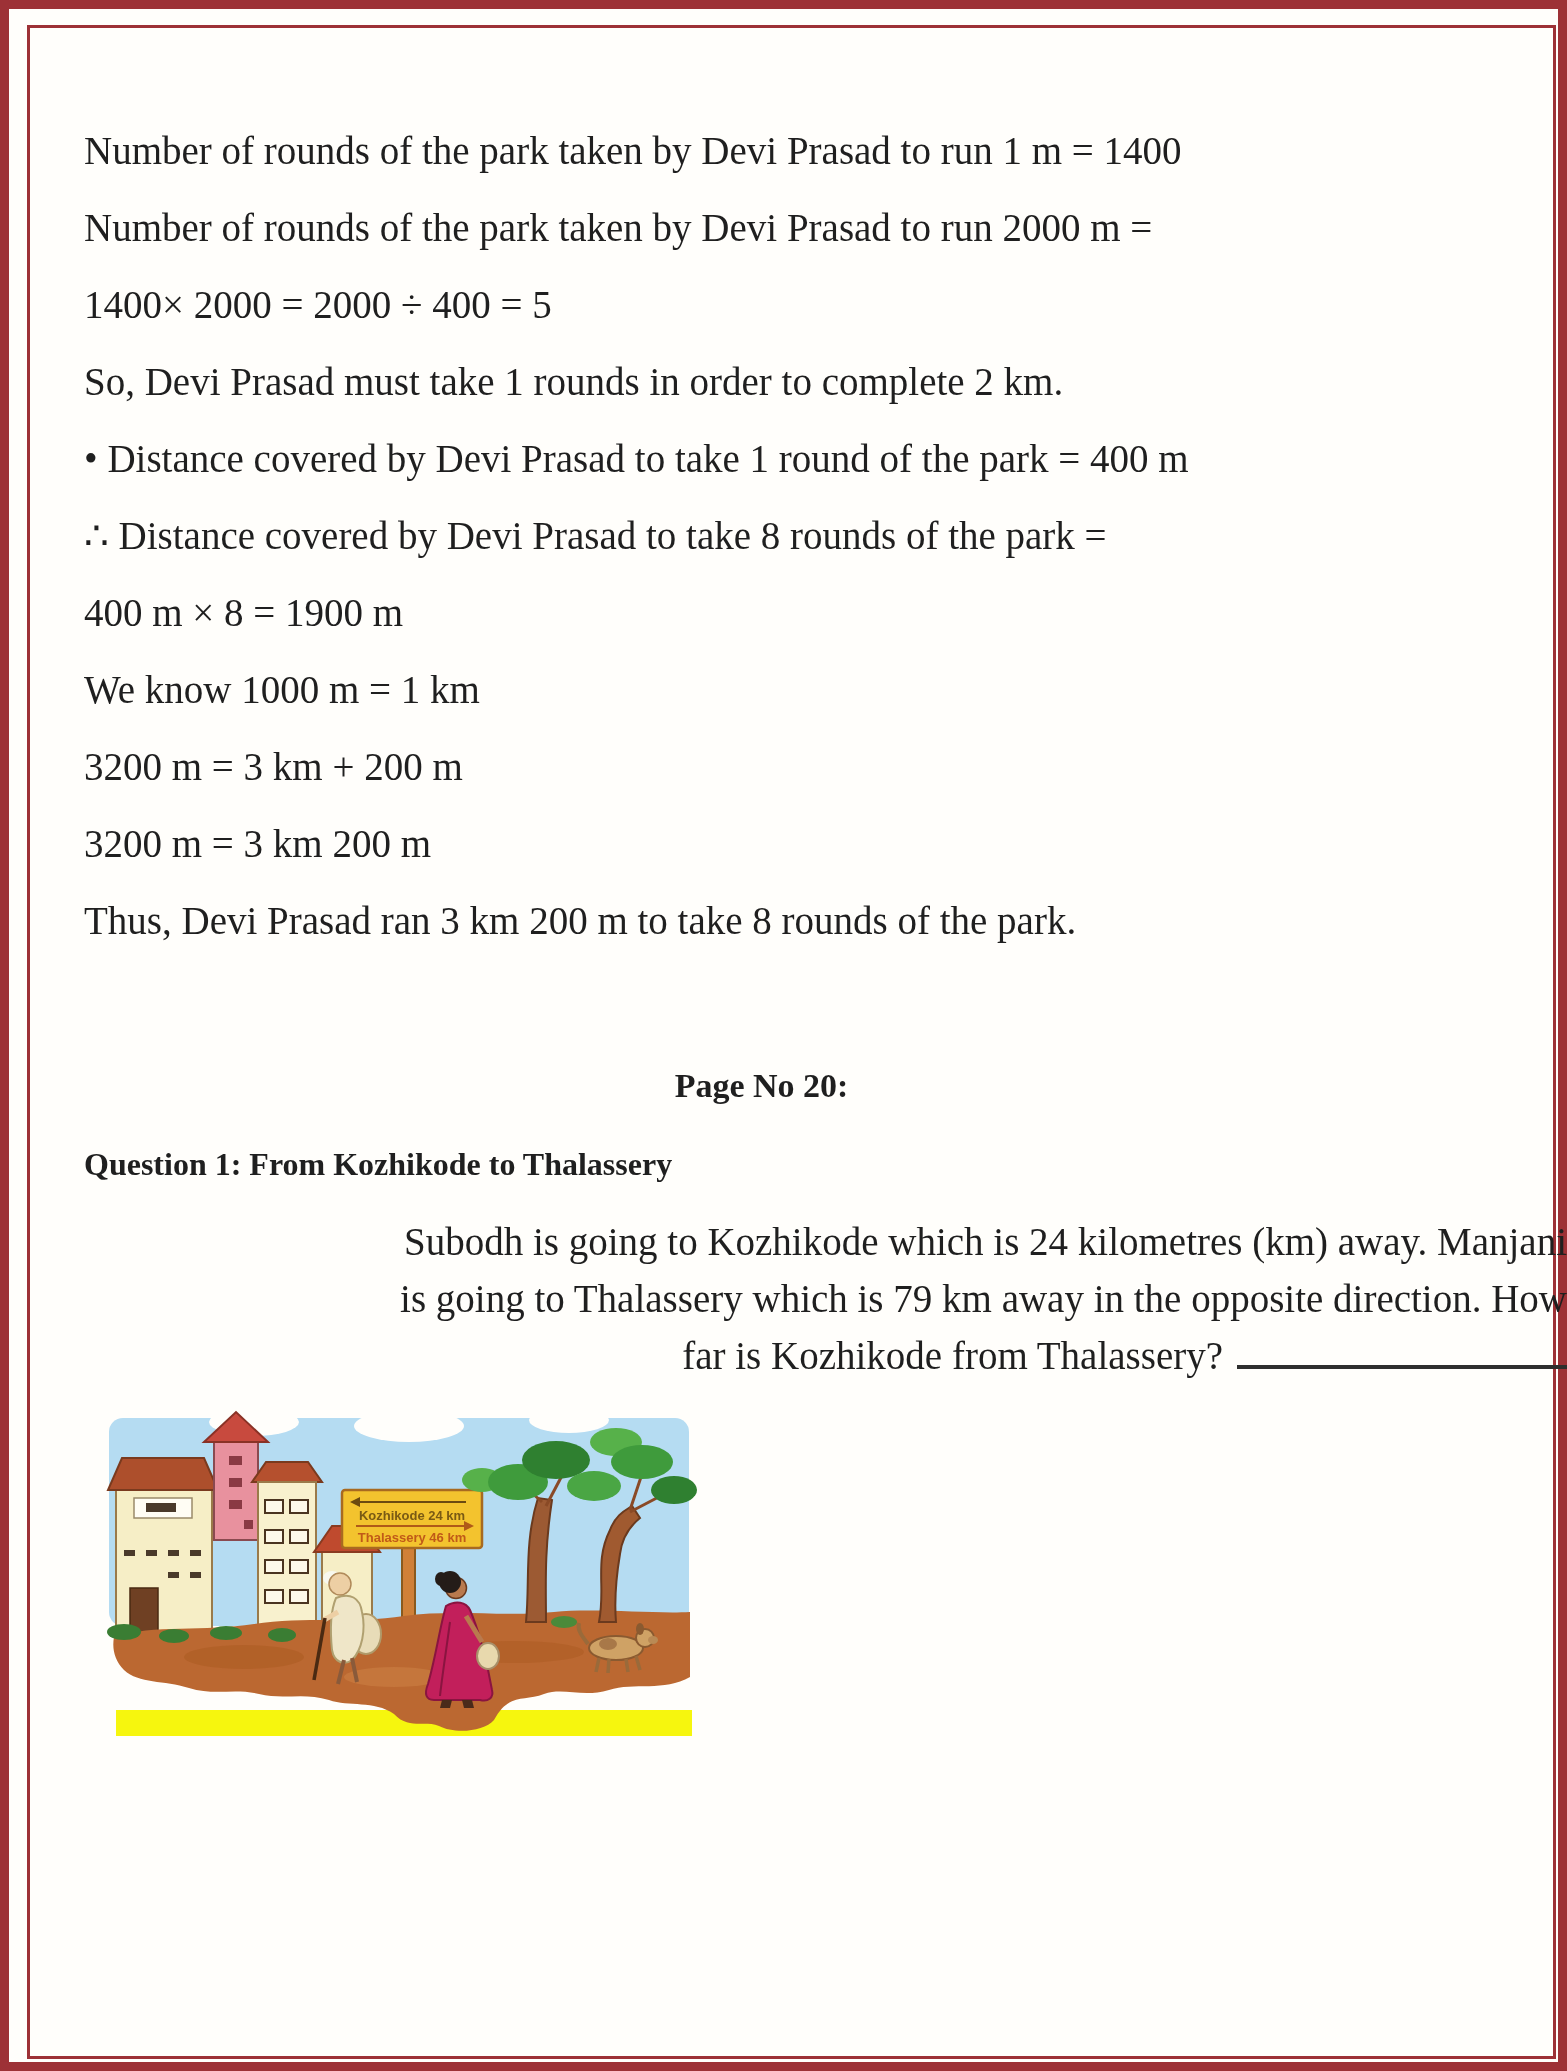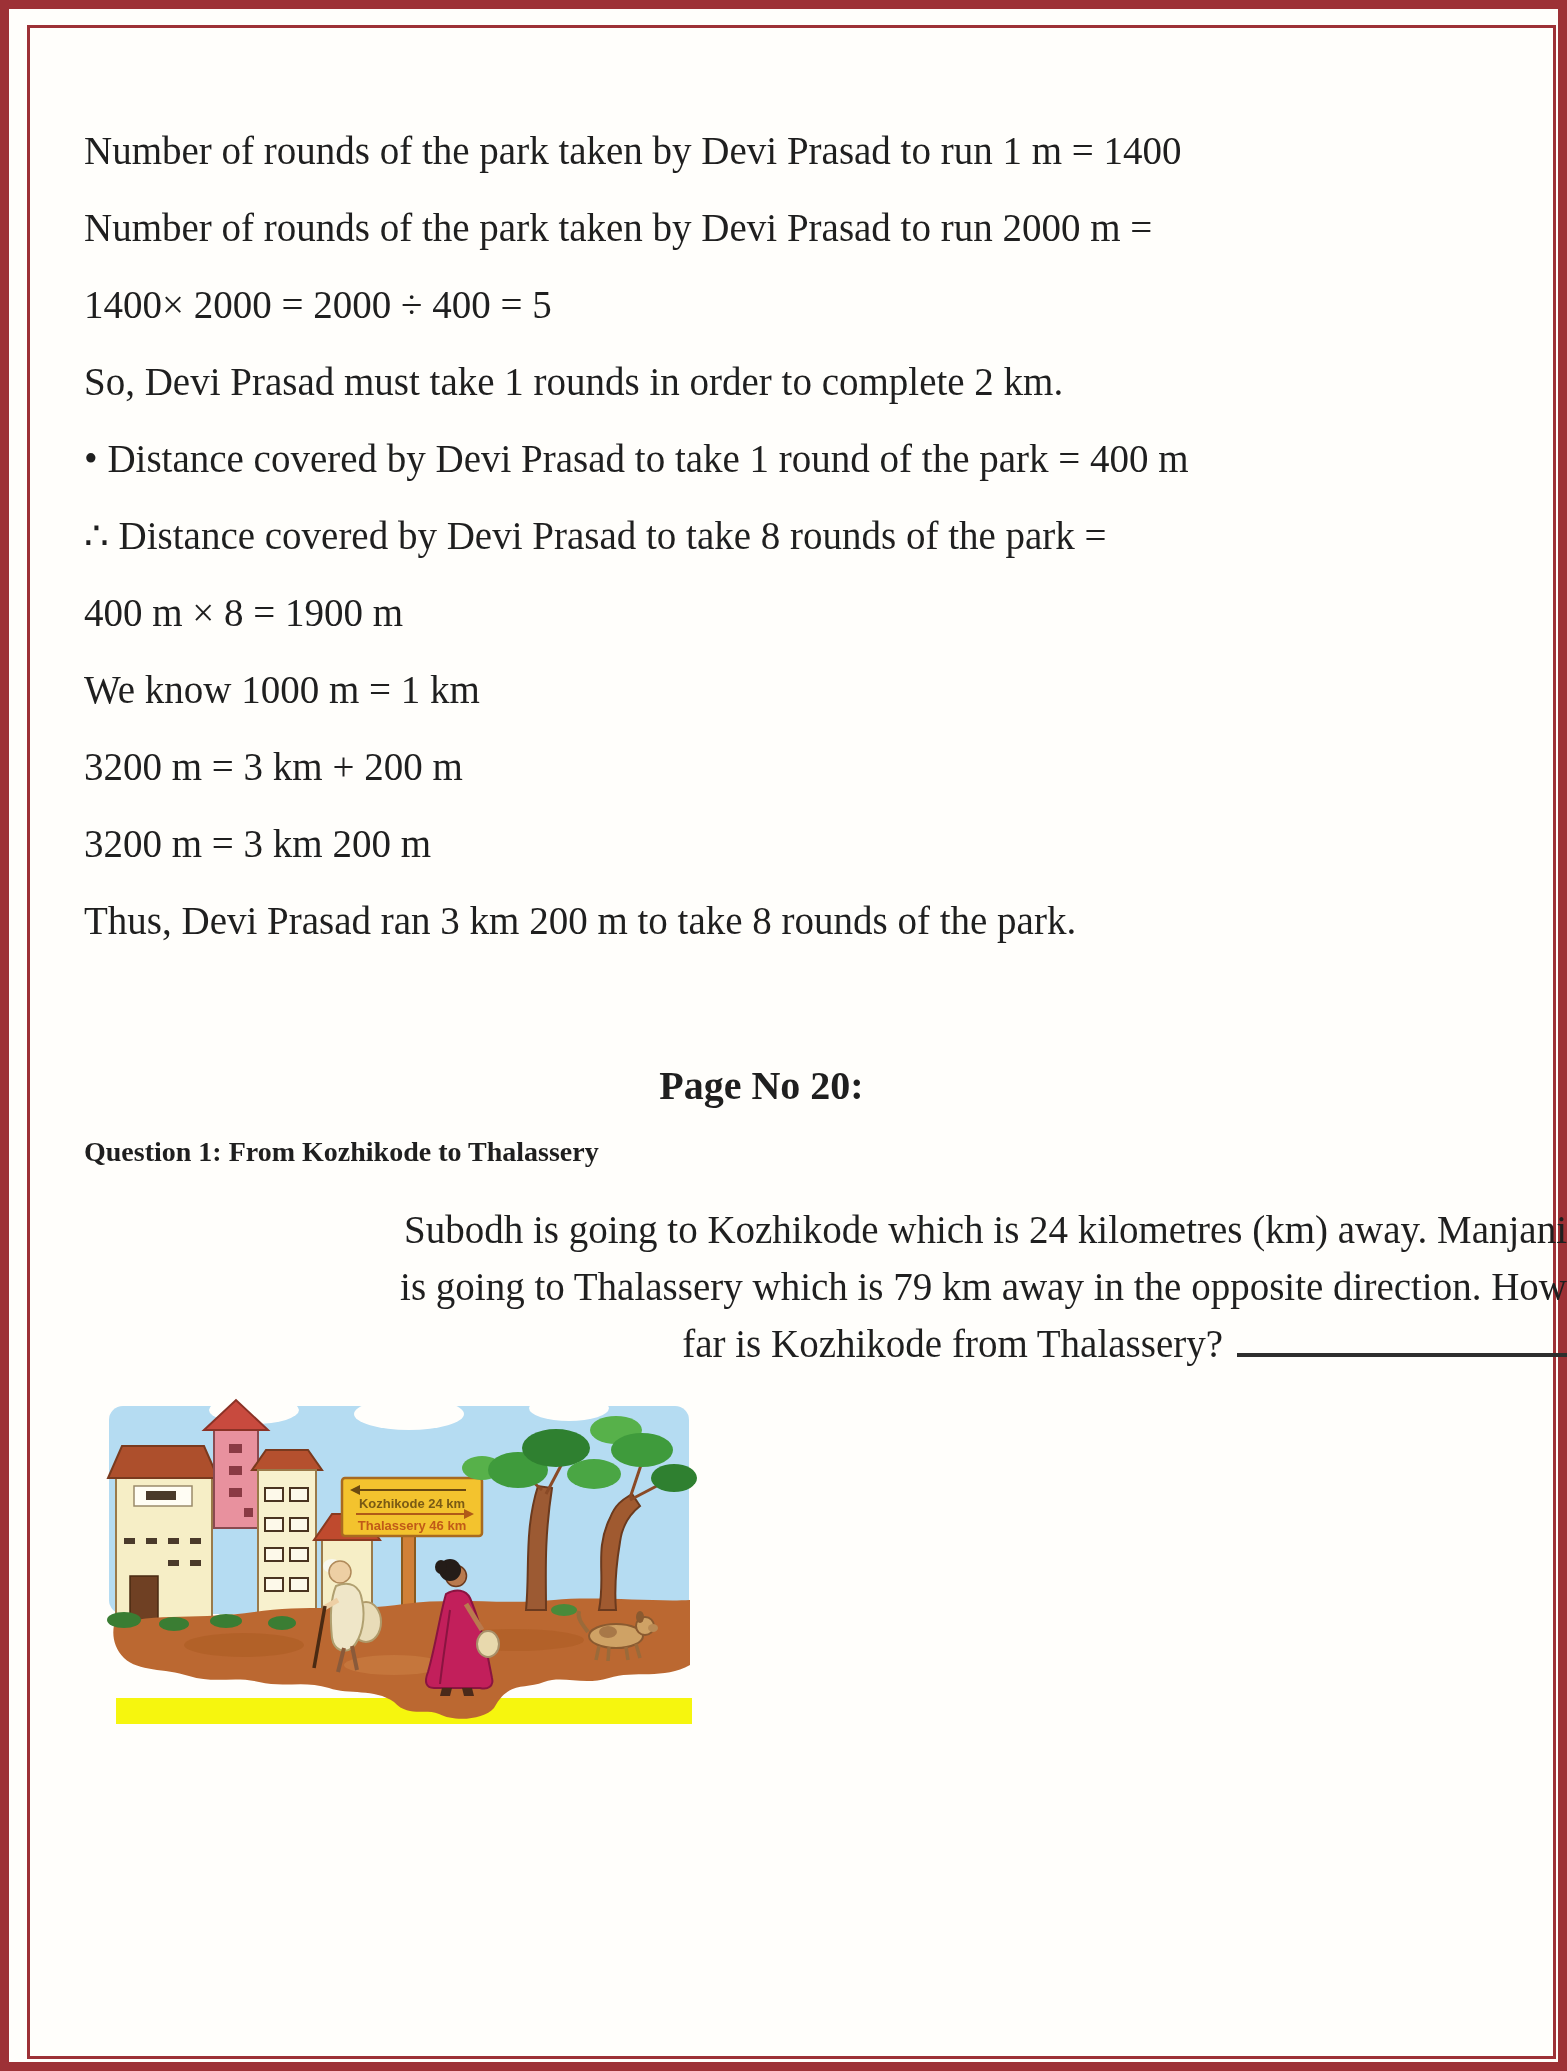--- a/index.html
+++ b/index.html
@@ -26,26 +26,26 @@
     position:absolute;left:0;top:0;width:1567px;
     padding:112px 0 0 84px;
     box-sizing:border-box;
   }
   .sol{
     margin:0;height:77px;line-height:77px;
     font-size:39px;white-space:nowrap;
   }
   .page-no{
     margin:102px 0 0 0;height:50px;line-height:50px;
-    font-size:40px;font-weight:bold;text-align:center;
+    font-size:34px;font-weight:bold;text-align:center;
     width:1355px;
   }
   .question{
-    margin:16px 0 0 0;height:50px;line-height:50px;
-    font-size:28px;font-weight:bold;white-space:nowrap;font-family:Liberation Serif, serif;
+    margin:28px 0 0 0;height:50px;line-height:50px;
+    font-size:32px;font-weight:bold;white-space:nowrap;font-family:Liberation Serif, serif;
   }
   .para{
     margin:24px 0 0 0;
     font-size:39px;line-height:57px;white-space:nowrap;text-align:right;
   }
   .answer-line{
     display:inline-block;width:330px;
     border-bottom:4px solid #2e2e2e;
     margin-left:14px;
   }

